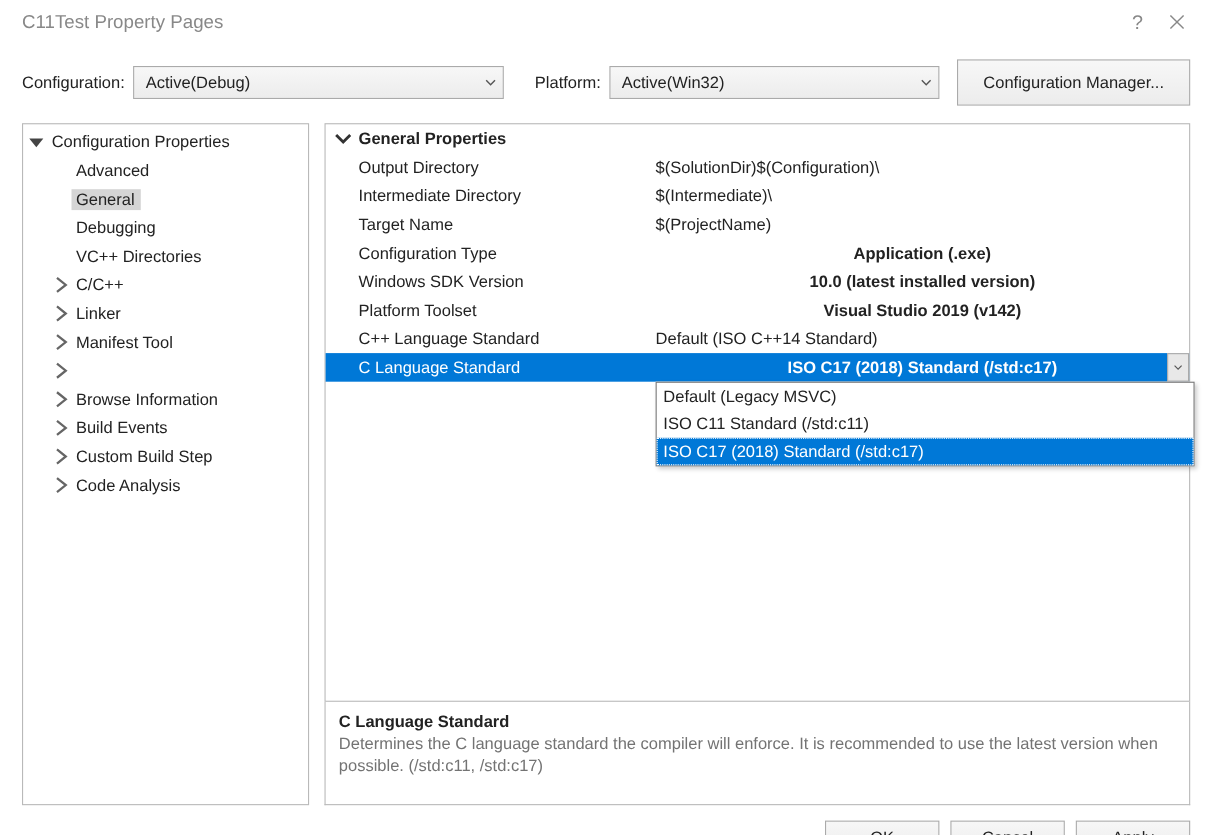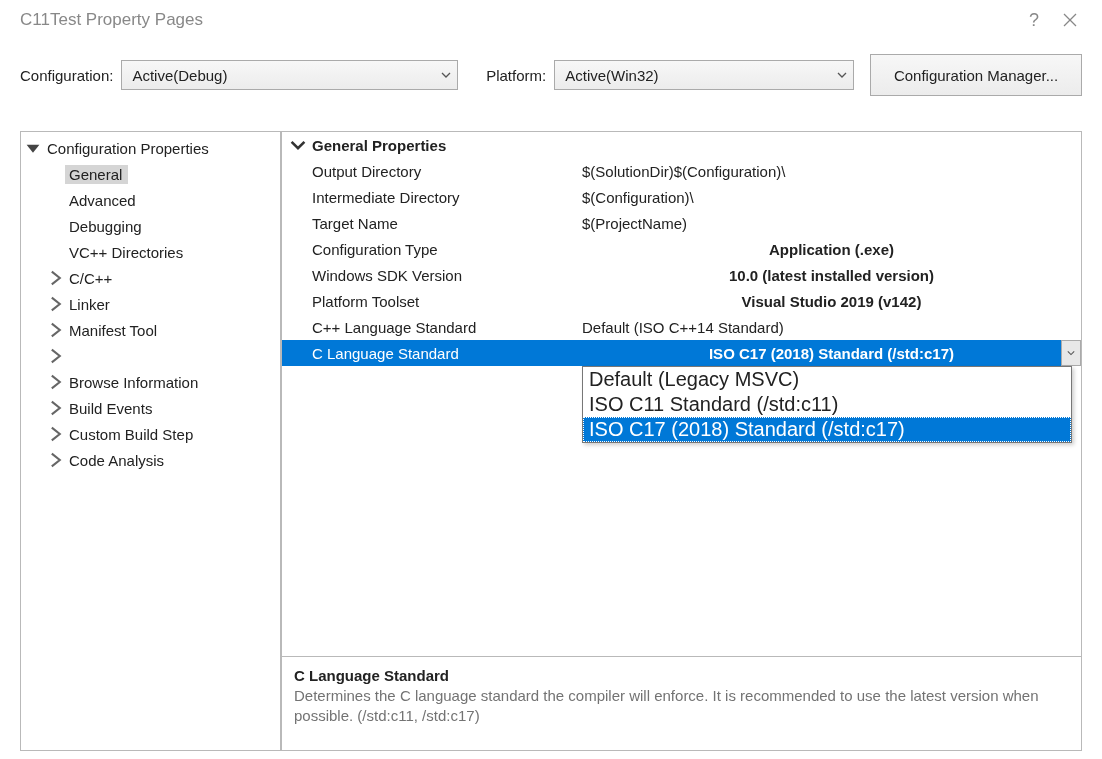--- a/index.html
+++ b/index.html
@@ -52,22 +52,22 @@
     height: 42px;
     border: 1px solid #aaa;
     background: linear-gradient(#f7f7f7,#ececec);
     padding: 0 16px;
     font-size: 15px;
     display: flex; align-items: center; justify-content: center;
   }
   .body {
     display: flex;
     padding: 0 20px;
+    gap: 14px;
     height: 620px;
-    margin-top: 19px;
   }
   .tree {
     width: 261px;
     border: 1px solid #b9b9b9;
     background: #fff;
     padding: 3px 0;
     overflow: hidden;
   }
   .tree-row {
     display: flex; align-items: center;
@@ -146,21 +146,21 @@
     width: 490px;
     border: 1px solid #777;
     background: #fff;
     box-shadow: 2px 2px 4px rgba(0,0,0,0.2);
     z-index: 10;
   }
   .dropdown .opt {
     height: 25px;
     display: flex; align-items: center;
     padding-left: 6px;
-    font-size: 20px;
+    font-size: 15px;
     white-space: nowrap;
   }
   .dropdown .opt.sel {
     background: #0078d7; color: #fff;
     outline: 1px dotted #fff; outline-offset: -1px;
   }
   .desc {
     border: 1px solid #b9b9b9;
     border-top: none;
     background: #fff;
@@ -231,25 +231,25 @@
   <div class="tree">
     <div class="tree-row" style="padding-left:4px">
       <span class="arrow">
         <svg viewBox="0 0 10 10">
             <path d="M1 3 L5 8 L9 3 Z" fill="#444"></path>
           </svg>
       </span>
       <span class="label-wrap">Configuration Properties</span>
     </div>
     <div id="tree-items">
+        <div class="tree-row" style="padding-left: 44px;">
+          <span class="label-wrap">Advanced</span>
+        </div>
         <div class="tree-row selected" style="padding-left: 44px;">
           <span class="label-wrap">General</span>
-        </div>
-        <div class="tree-row" style="padding-left: 44px;">
-          <span class="label-wrap">Advanced</span>
         </div>
         <div class="tree-row" style="padding-left: 44px;">
           <span class="label-wrap">Debugging</span>
         </div>
         <div class="tree-row" style="padding-left: 44px;">
           <span class="label-wrap">VC++ Directories</span>
         </div>
         <div class="tree-row" style="padding-left: 26px;">
           <span class="arrow">
             <svg viewBox="0 0 10 10">
@@ -326,21 +326,21 @@
         </span>
         <span>General Properties</span>
       </div>
       <div id="grid-rows">
           <div class="grid-row" style="position: relative;">
             <span class="pname">Output Directory</span>
             <span class="pval">$(SolutionDir)$(Configuration)\</span>
           </div>
           <div class="grid-row" style="position: relative;">
             <span class="pname">Intermediate Directory</span>
-            <span class="pval">$(Configuration)\</span>
+            <span class="pval">$(Intermediate)\</span>
           </div>
           <div class="grid-row" style="position: relative;">
             <span class="pname">Target Name</span>
             <span class="pval">$(ProjectName)</span>
           </div>
           <div class="grid-row bold" style="position: relative;">
             <span class="pname">Configuration Type</span>
             <span class="pval">Application (.exe)</span>
           </div>
           <div class="grid-row bold" style="position: relative;">

